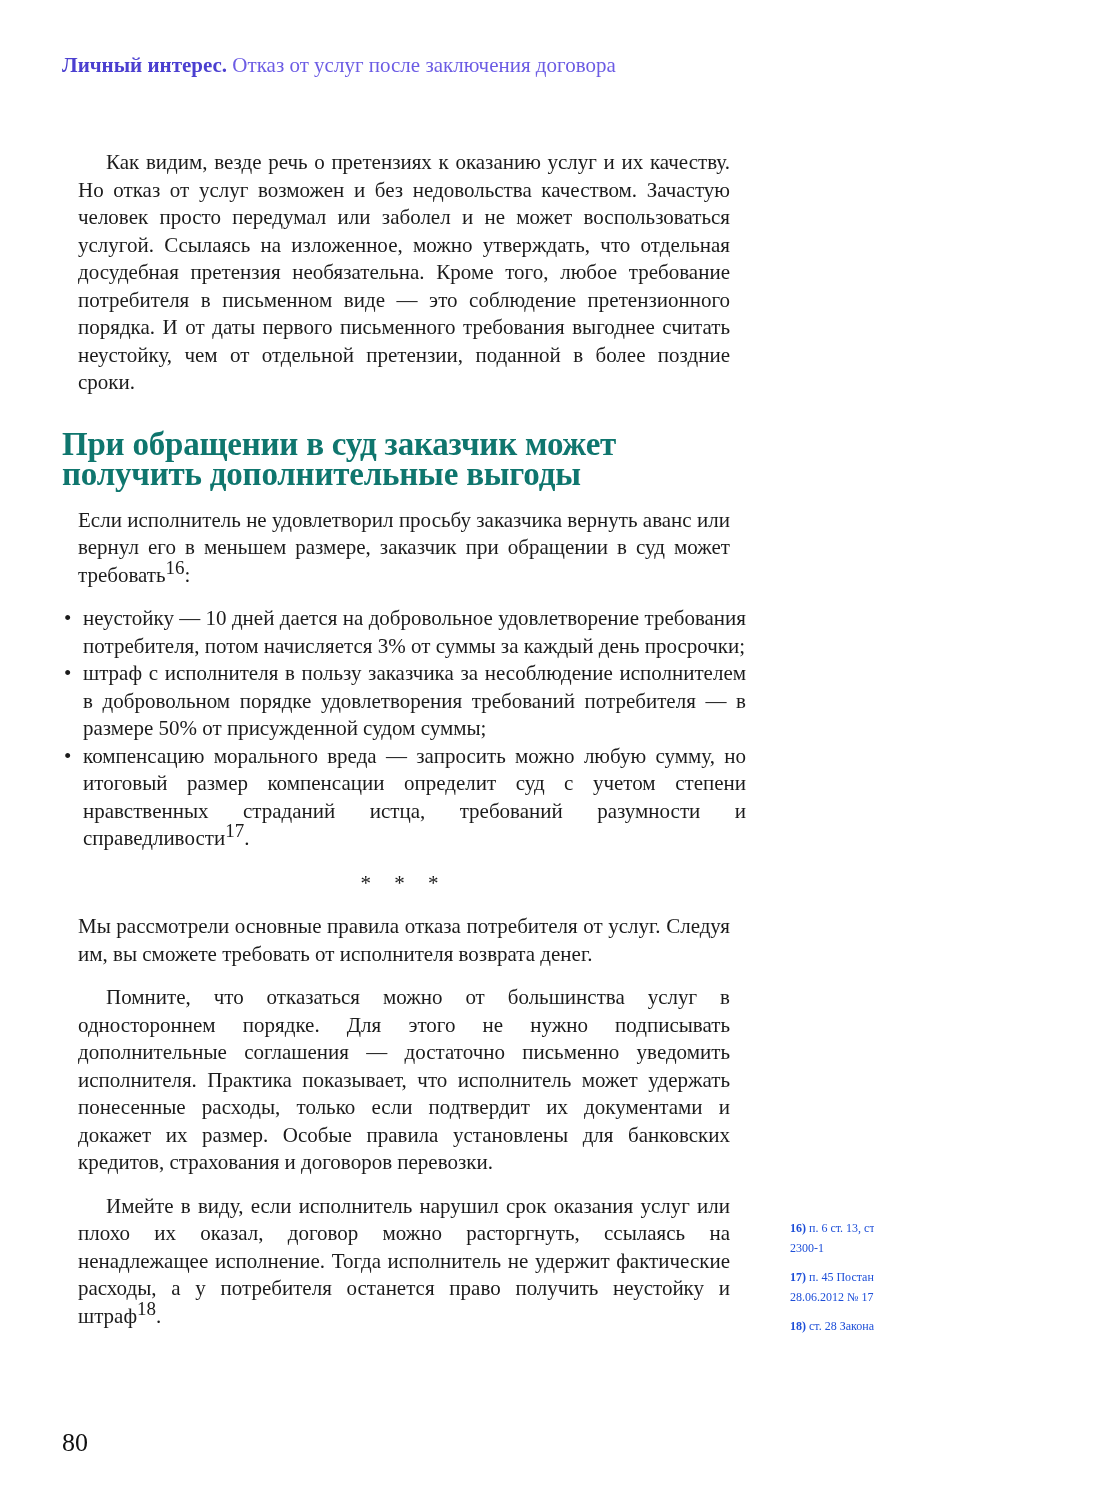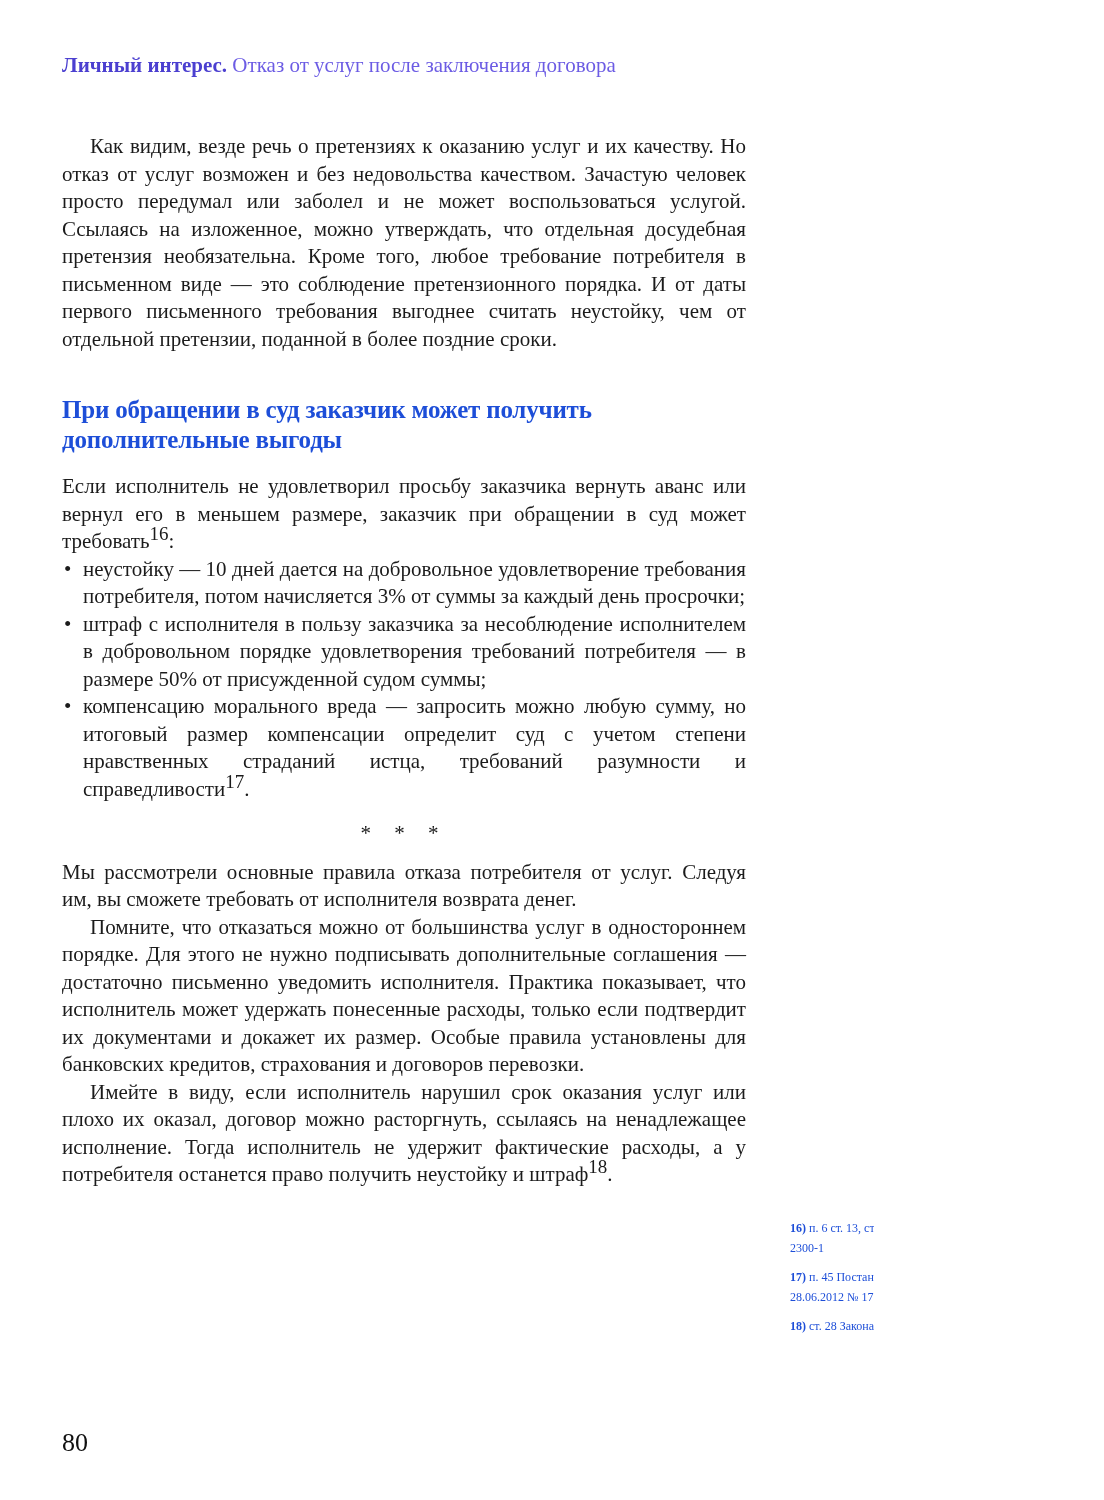--- a/index.html
+++ b/index.html
@@ -38,29 +38,29 @@
     left: 62px;
     top: 133px;
     width: 684px;
     font-size: 21px;
     line-height: 27.5px;
     color: #1b1b1b;
     text-align: justify;
     hyphens: auto;
     -webkit-hyphens: auto;
   }
-  .col p { margin: 0; }
+  .col p { margin: 16px; }
   p.ind { text-indent: 28px; }
 
   h2.subhead {
-    font-size: 25px;
+    font-size: 33px;
     line-height: 30px;
     font-weight: bold;
-    color: #1d4ed8;
-    margin: 42px 0 18px 0;
+    color: #0f766e;
+    margin: 32px 0 18px 0;
     text-align: left;
     letter-spacing: -0.2px;
   }
 
   ul.bullets { list-style: none; }
   ul.bullets li {
     position: relative;
     padding-left: 21px;
   }
   ul.bullets li .marker {

